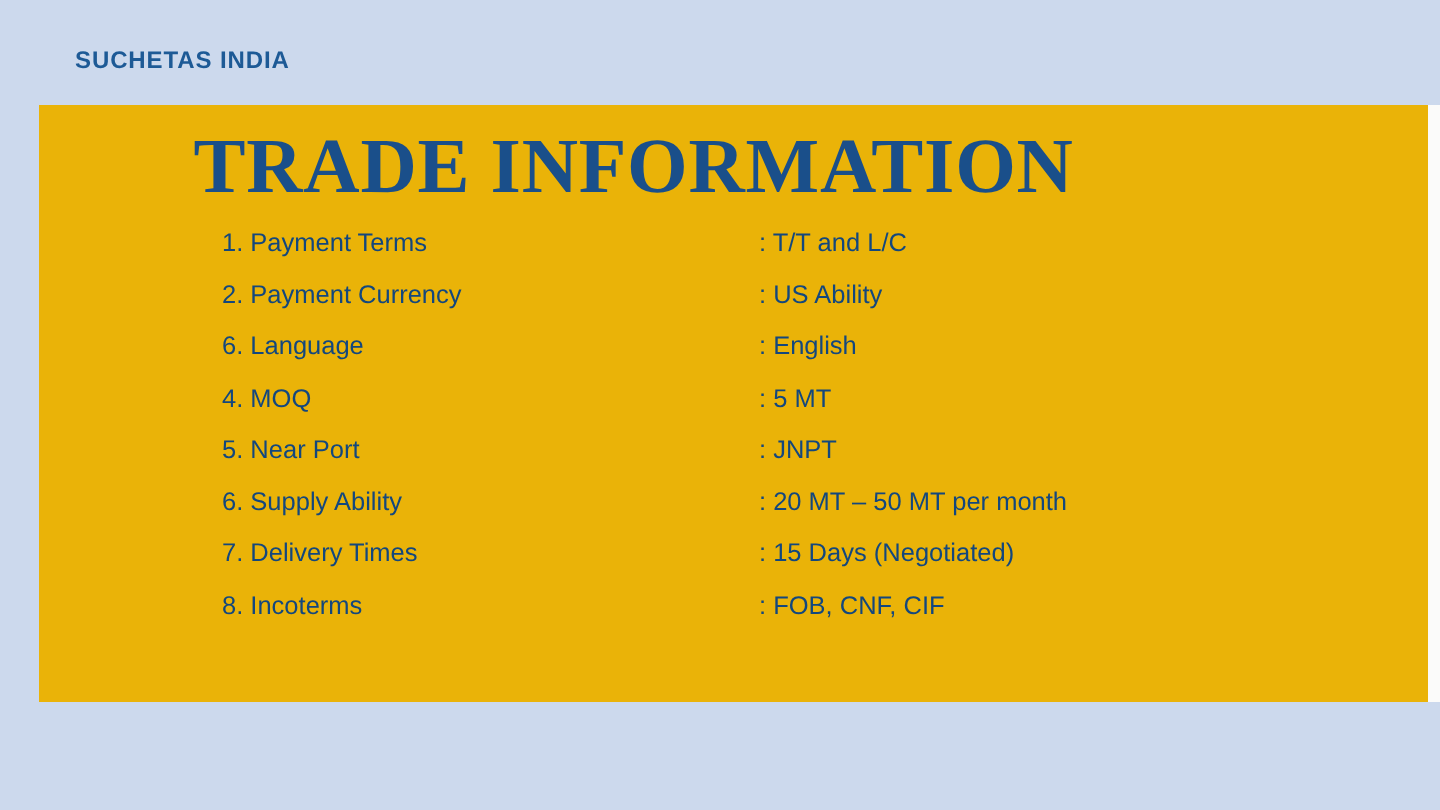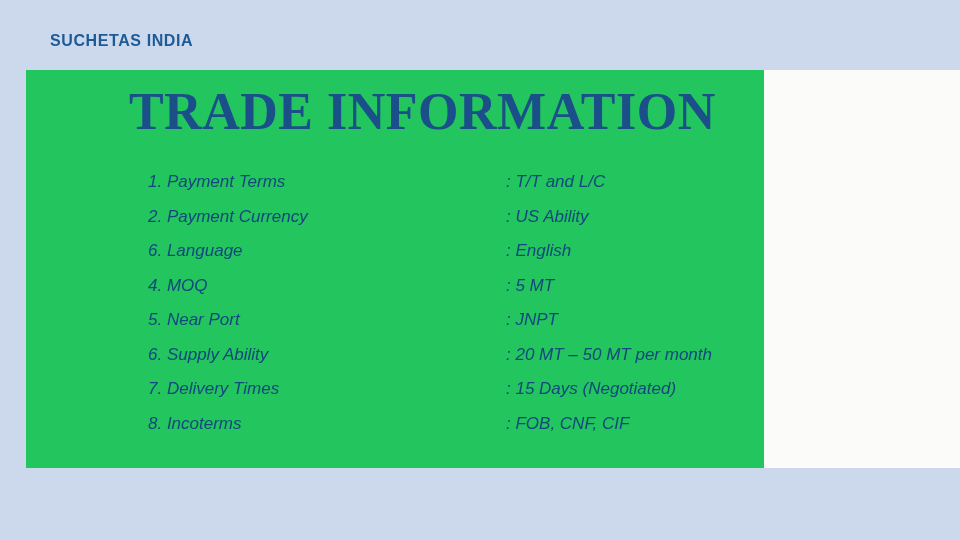--- a/index.html
+++ b/index.html
@@ -8,23 +8,23 @@
   }
   body {
     width: 960px;
     height: 540px;
     overflow: hidden;
     font-family: "Liberation Sans", sans-serif;
     background: #fbfbfa;
   }
   .slide {
     position: relative;
-    width: 764px;
+    width: 952px;
     height: 540px;
-    background: #22c55e;
+    background: #eab308;
     box-sizing: border-box;
   }
   .left-bar {
     position: absolute;
     left: 0;
     top: 0;
     width: 26px;
     height: 540px;
     background: #ccd9ed;
   }
@@ -60,23 +60,22 @@
     font-family: "Liberation Serif", serif;
     font-size: 52px;
     line-height: 60px;
     color: #1a4f8a;
     letter-spacing: 0.5px;
     font-weight: 700;
   }
   .table {
     position: absolute;
     left: 148px;
-    top: 172px;
+    top: 152px;
     width: 700px;
-    font-style: italic;
   }
   .row {
     display: flex;
     align-items: baseline;
     height: 34.5px;
   }
   .cell-label {
     width: 358px;
     font-size: 17px;
     color: #13477e;

